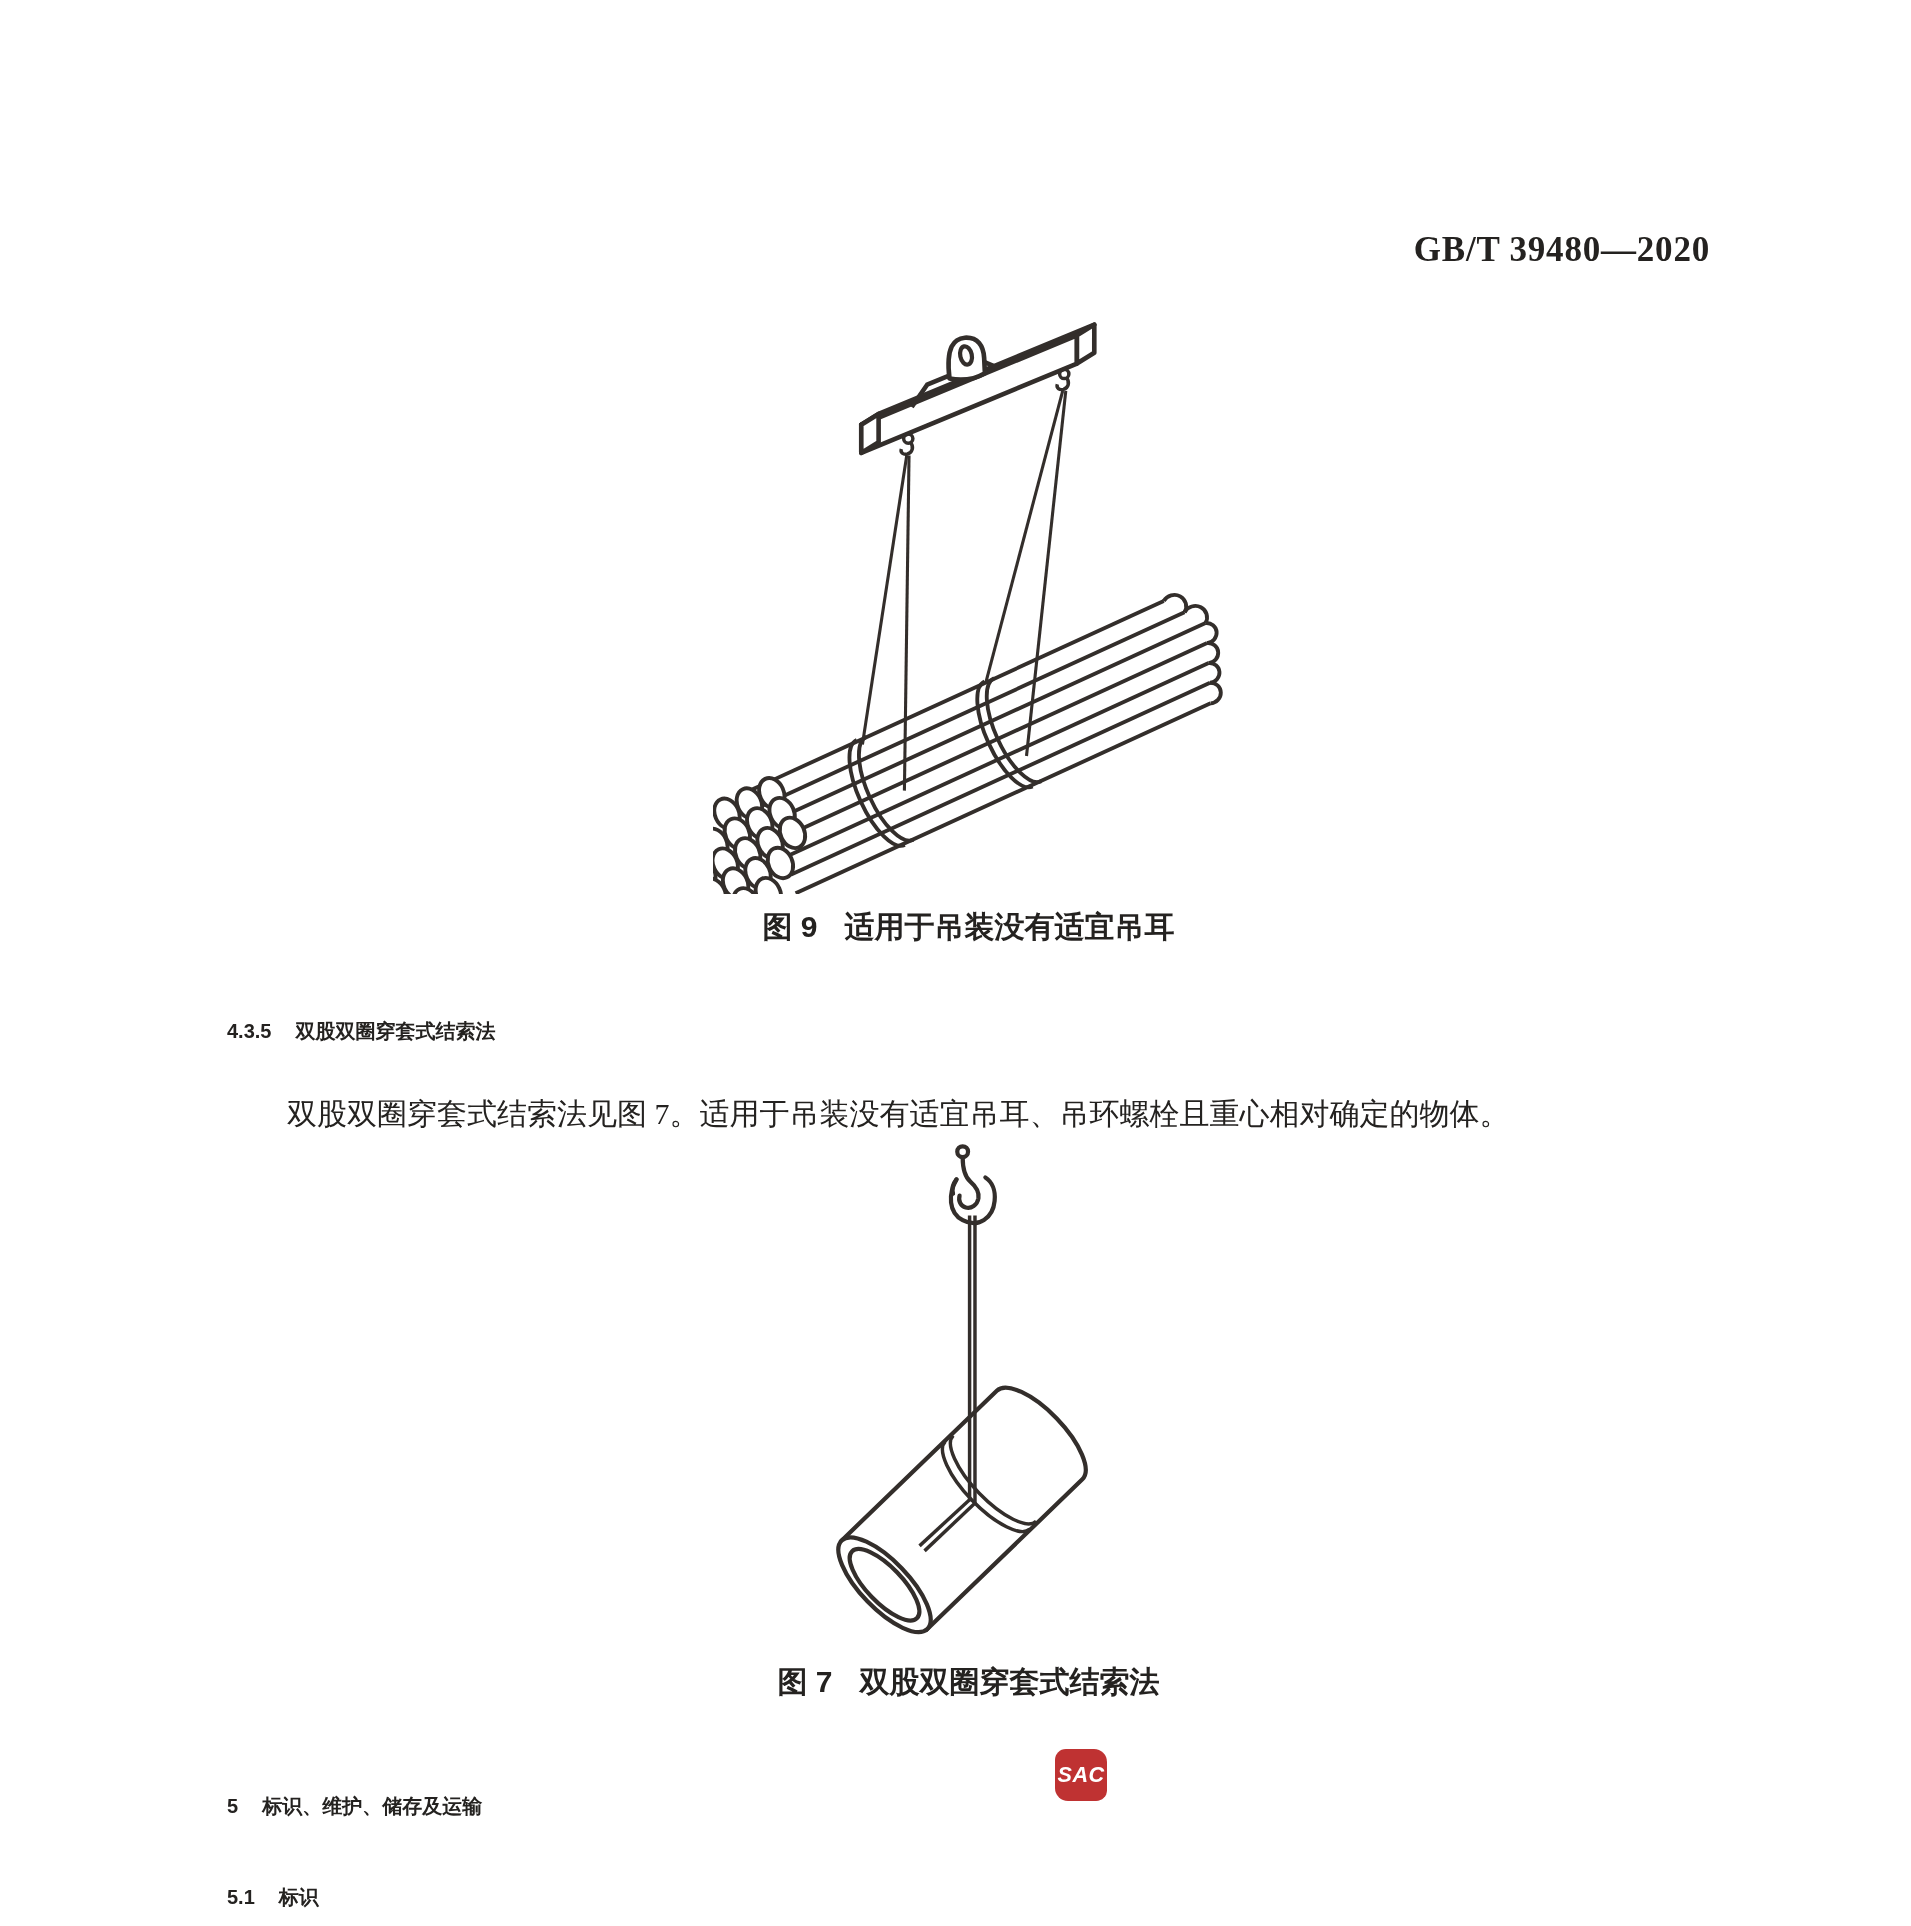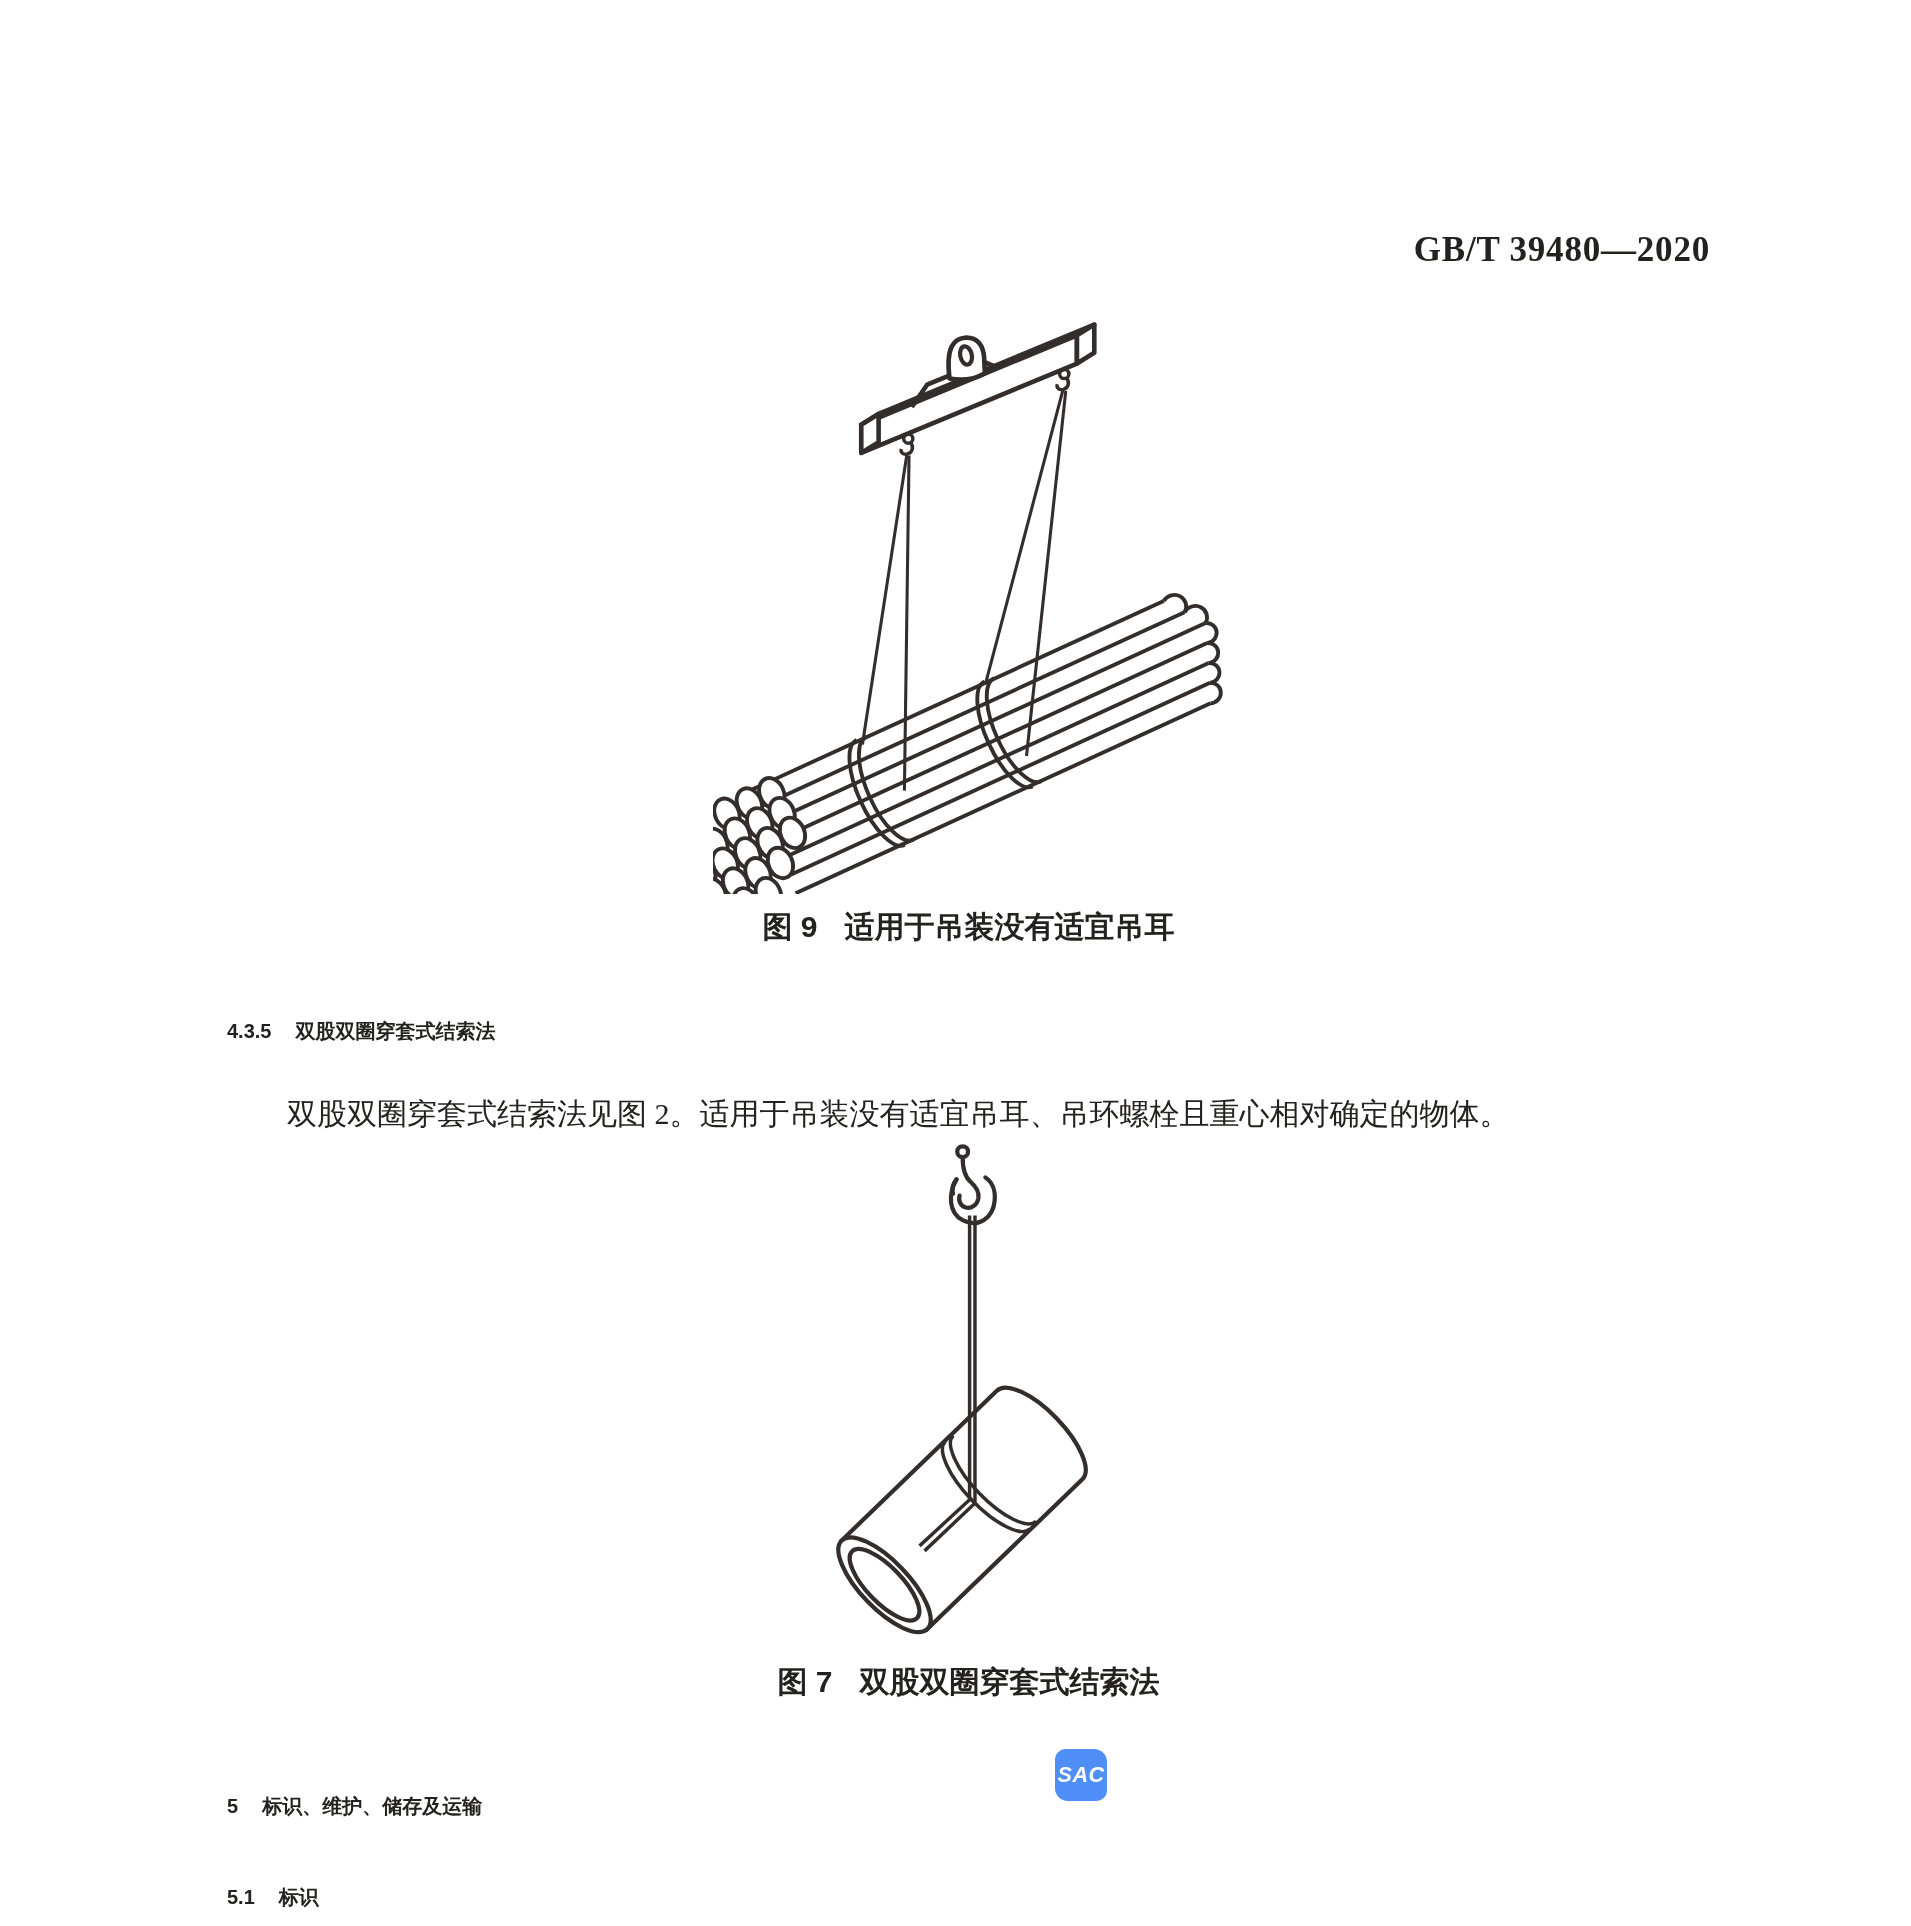--- a/index.html
+++ b/index.html
@@ -36,21 +36,21 @@
   .heading .h-num{margin-right:24px;}
   .body-text{
     left:227px;width:1488px;
     font-size:30px;line-height:52px;
   }
   .body-text .line{white-space:nowrap;}
   .body-text .line.indent{padding-left:60px;}
   .watermark{
     top:1749px;left:1055px;
     width:52px;height:52px;
-    background:#3b82f6;
+    background:#b91c1c;
     border-radius:10.8px 13px 10.8px 13px;
     display:flex;align-items:center;justify-content:center;
     opacity:0.9;
   }
   .watermark span{
     color:#ffffff;
     font-family:"Liberation Sans","DejaVu Sans",sans-serif;
     font-weight:bold;font-style:italic;
     font-size:21.6px;letter-spacing:0.4px;
   }
@@ -146,21 +146,21 @@
 
   <div class="abs fig-caption" style="top:911px;">
     <span class="cap-label">图 9</span><span>适用于吊装没有适宜吊耳</span>
   </div>
 
   <div class="abs heading" style="top:1015px;">
     <span class="h-num">4.3.5</span><span>双股双圈穿套式结索法</span>
   </div>
 
   <div class="abs body-text" style="top:1088px;">
-    <div class="line indent">双股双圈穿套式结索法见图 2。适用于吊装没有适宜吊耳、吊环螺栓且重心相对确定的物体。</div>
+    <div class="line indent">双股双圈穿套式结索法见图 7。适用于吊装没有适宜吊耳、吊环螺栓且重心相对确定的物体。</div>
   </div>
 
   <svg class="abs" style="top:1136px;left:821px;" width="358" height="501" viewBox="0 0 930 1300">
 
     <g transform="translate(165,1165) rotate(-44)">
       <path class="fw" stroke-width="11" d="M0,-160 L560,-160 A62,160 0 0 1 560,160 L0,160 Z"></path>
       <ellipse class="fw" stroke-width="11" cx="0" cy="0" rx="62" ry="160"></ellipse>
       <ellipse class="ln" stroke-width="11" cx="0" cy="0" rx="46" ry="121"></ellipse>
 
       <path class="ln" stroke-width="9" d="M372,-158 A56,158 0 0 0 372,158"></path>

